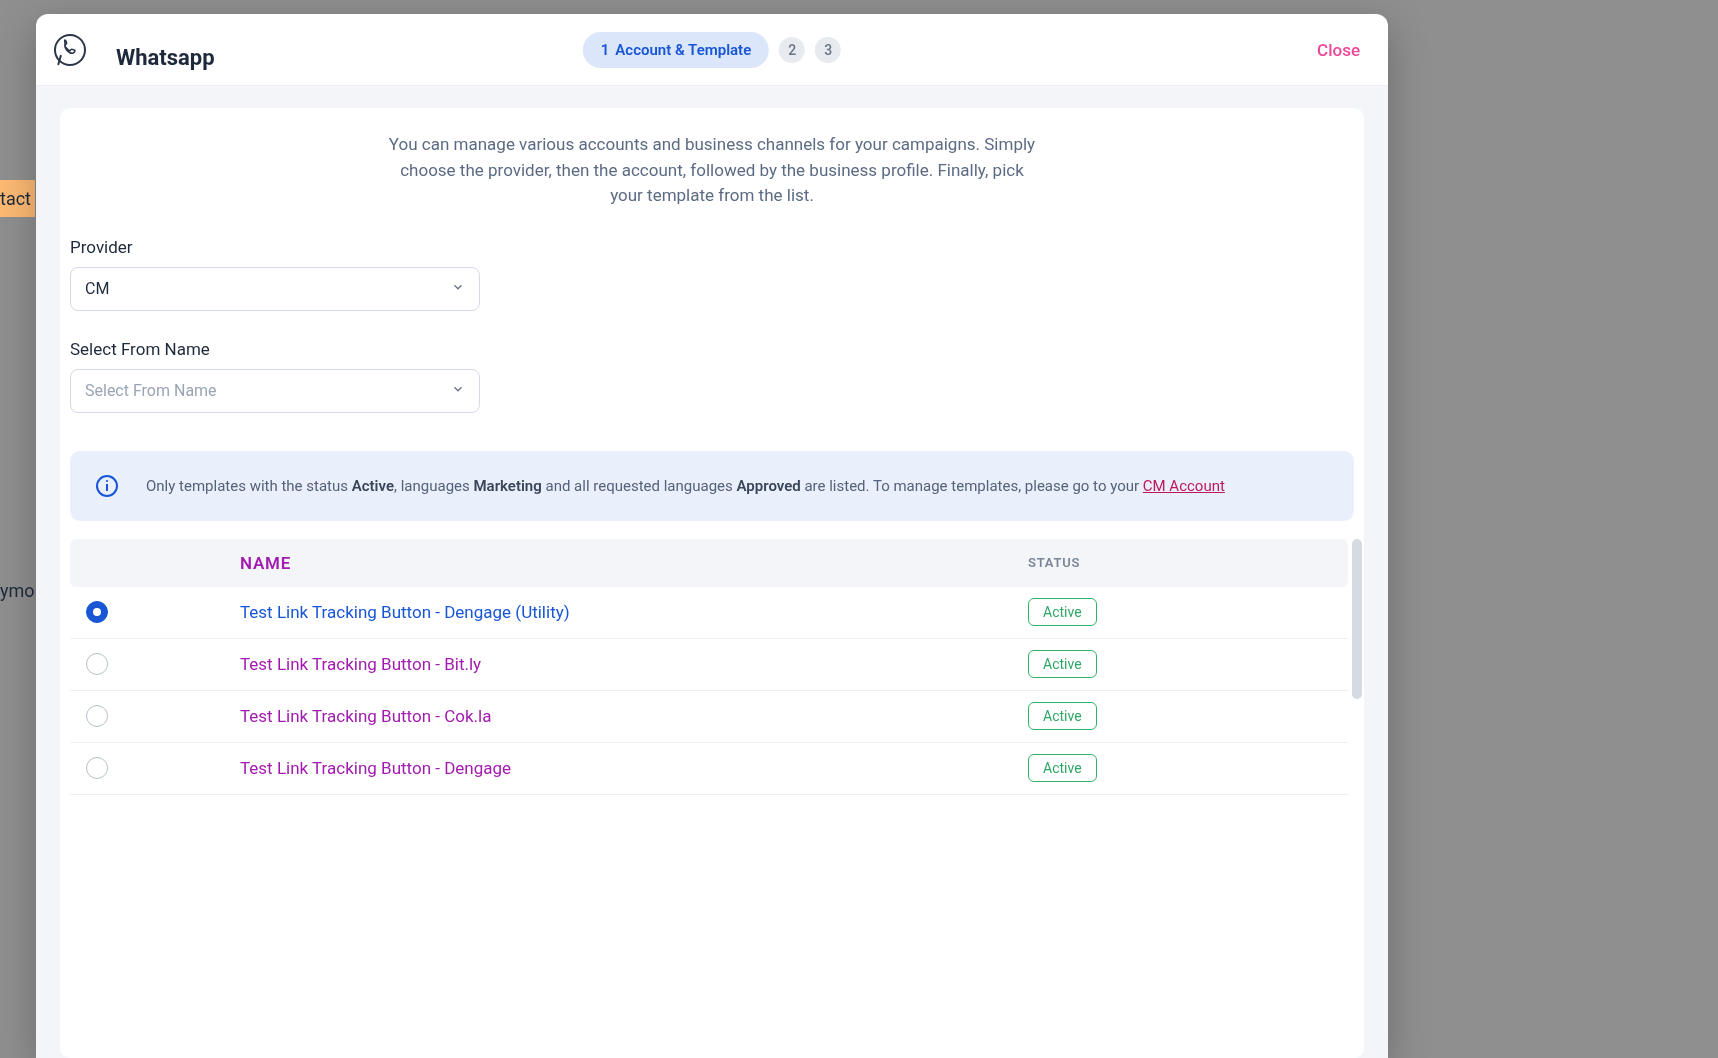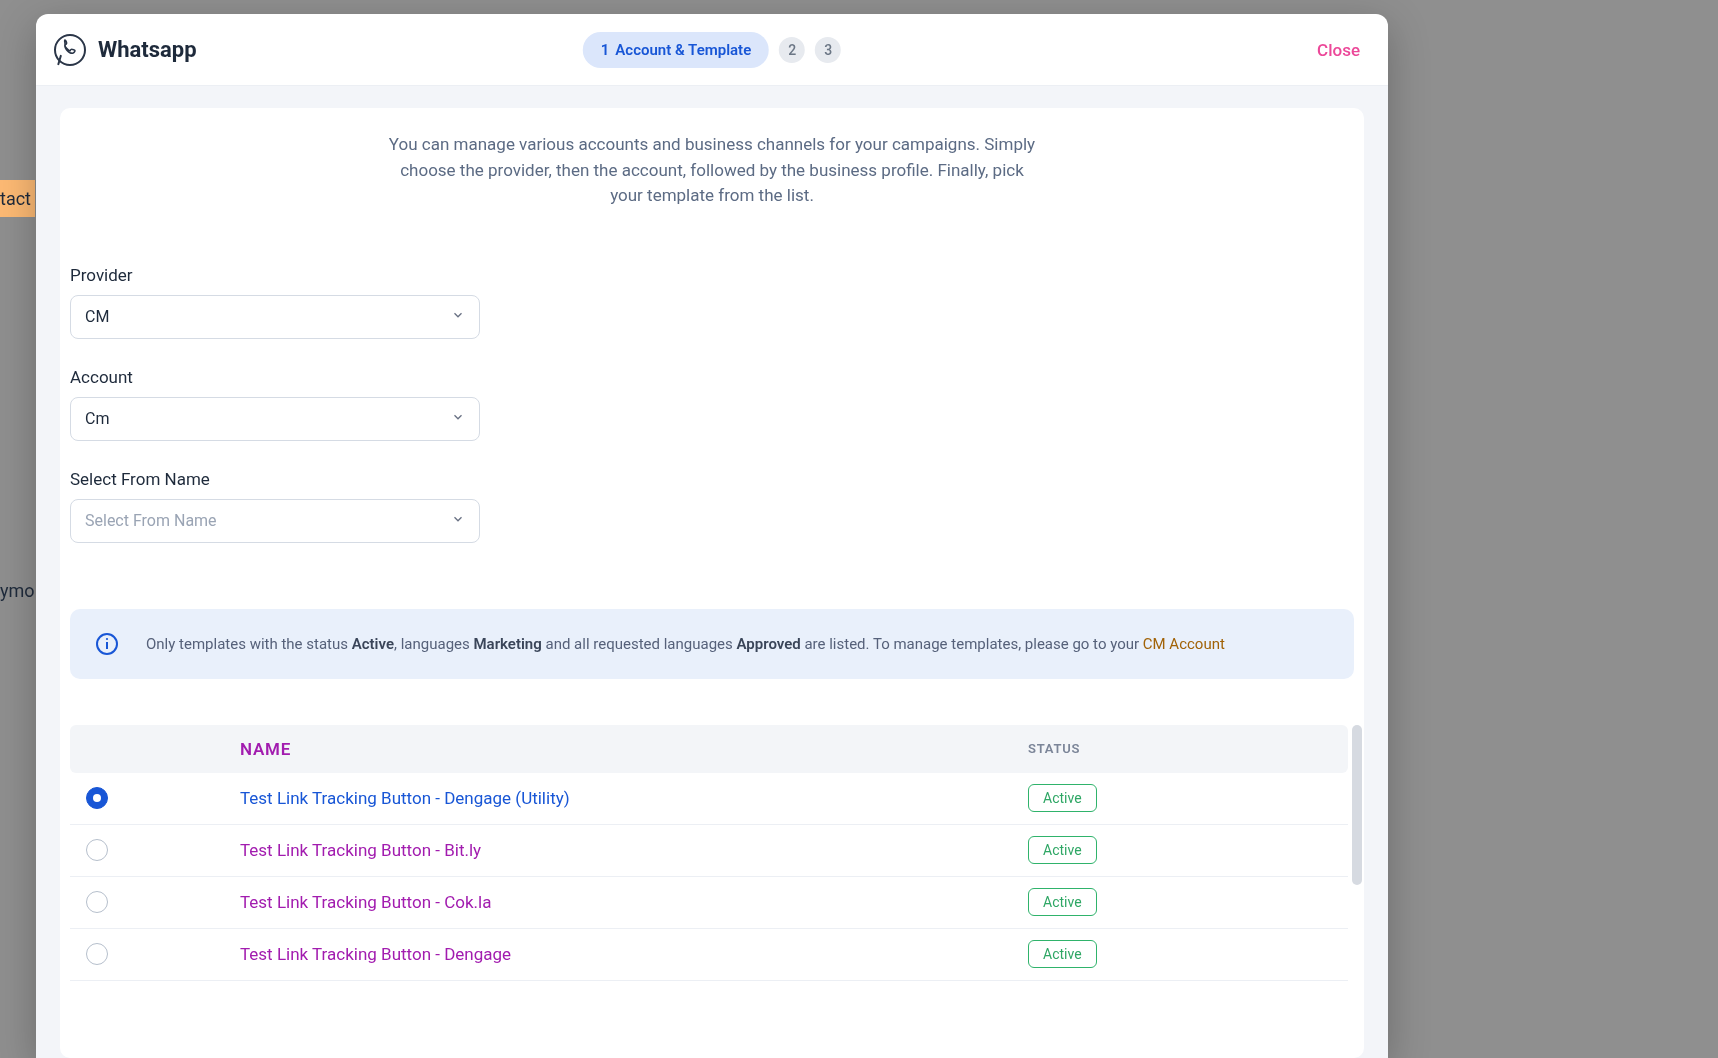--- a/index.html
+++ b/index.html
@@ -33,22 +33,22 @@
   .modal-header {
     height: 72px;
     display: flex;
     align-items: center;
     padding: 0 28px 0 14px;
     border-bottom: 1px solid #eceff4;
     position: relative;
   }
   .modal-header .title-wrap {
     display: flex;
-    align-items: center;
-    gap: 8px;
+    align-items: flex-end;
+    gap: 26px;
   }
   .whatsapp-icon {
     width: 40px; height: 40px;
     display: flex; align-items: center; justify-content: center;
   }
   .modal-title {
     font-size: 22px;
     font-weight: 700;
     color: #1e2a3b;
   }
@@ -97,21 +97,20 @@
   }
   .card {
     background: #fff;
     border-radius: 10px;
     flex: 1;
     padding: 24px 0 0 0;
     display: flex;
     flex-direction: column;
     overflow: hidden;
     position: relative;
-    gap: 28px;
   }
   .intro {
     color: #5c6b84;
     font-size: 17px;
     line-height: 1.5;
     text-align: center;
     max-width: 660px;
     margin: 0 auto 28px auto;
   }
   .fields {
@@ -161,21 +160,21 @@
     gap: 26px;
     color: #56617a;
     font-size: 15px;
   }
   .info-icon {
     width: 26px; height: 26px; flex: 0 0 26px;
     display: flex; align-items: center; justify-content: center;
     color: #1856d6;
   }
   .info-banner b { color: #3a4559; font-weight: 600; }
-  .info-banner a { color: #a16207; cursor: pointer; }
+  .info-banner a { color: #be185d; text-decoration: underline; cursor: pointer; }
   .table-wrap {
     margin-top: 18px;
     display: flex;
     flex-direction: column;
     overflow: hidden;
     position: relative;
   }
   .table-scroller {
     overflow-y: auto;
     margin: 0 10px;
@@ -288,31 +287,20 @@
           <div class="select">
             <span class="select-value">CM</span>
             <span class="chev">
               <svg width="14" height="14" viewBox="0 0 24 24" fill="none" stroke="currentColor" stroke-width="2.2">
                   <path d="M6 9l6 6 6-6"></path>
                 </svg>
             </span>
           </div>
         </div>
 
-        <div class="field">
-          <label class="field-label">Account</label>
-          <div class="select">
-            <span class="select-value">Cm</span>
-            <span class="chev">
-              <svg width="14" height="14" viewBox="0 0 24 24" fill="none" stroke="currentColor" stroke-width="2.2">
-                  <path d="M6 9l6 6 6-6"></path>
-                </svg>
-            </span>
-          </div>
-        </div>
 
         <div class="field">
           <label class="field-label">Select From Name</label>
           <div class="select">
             <span class="select-placeholder">Select From Name</span>
             <span class="chev">
               <svg width="14" height="14" viewBox="0 0 24 24" fill="none" stroke="currentColor" stroke-width="2.2">
                   <path d="M6 9l6 6 6-6"></path>
                 </svg>
             </span>

